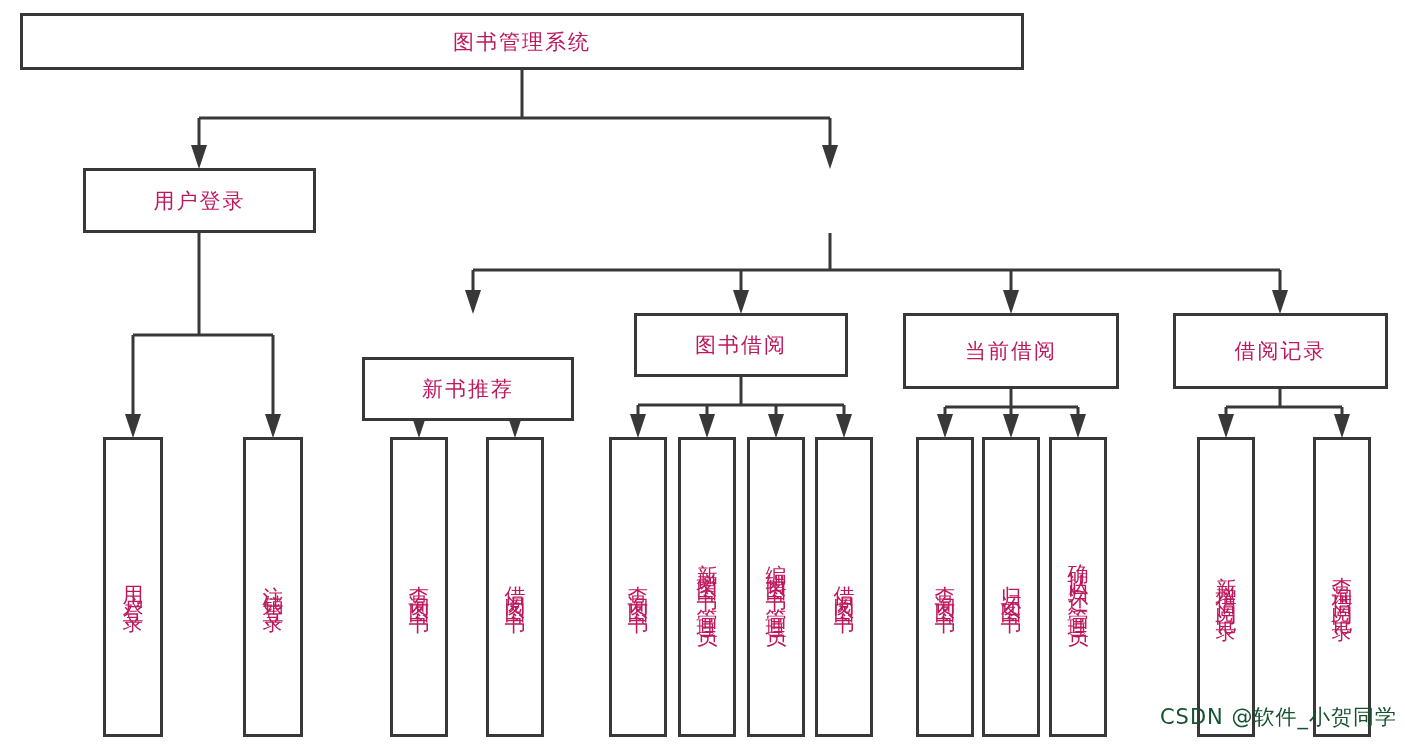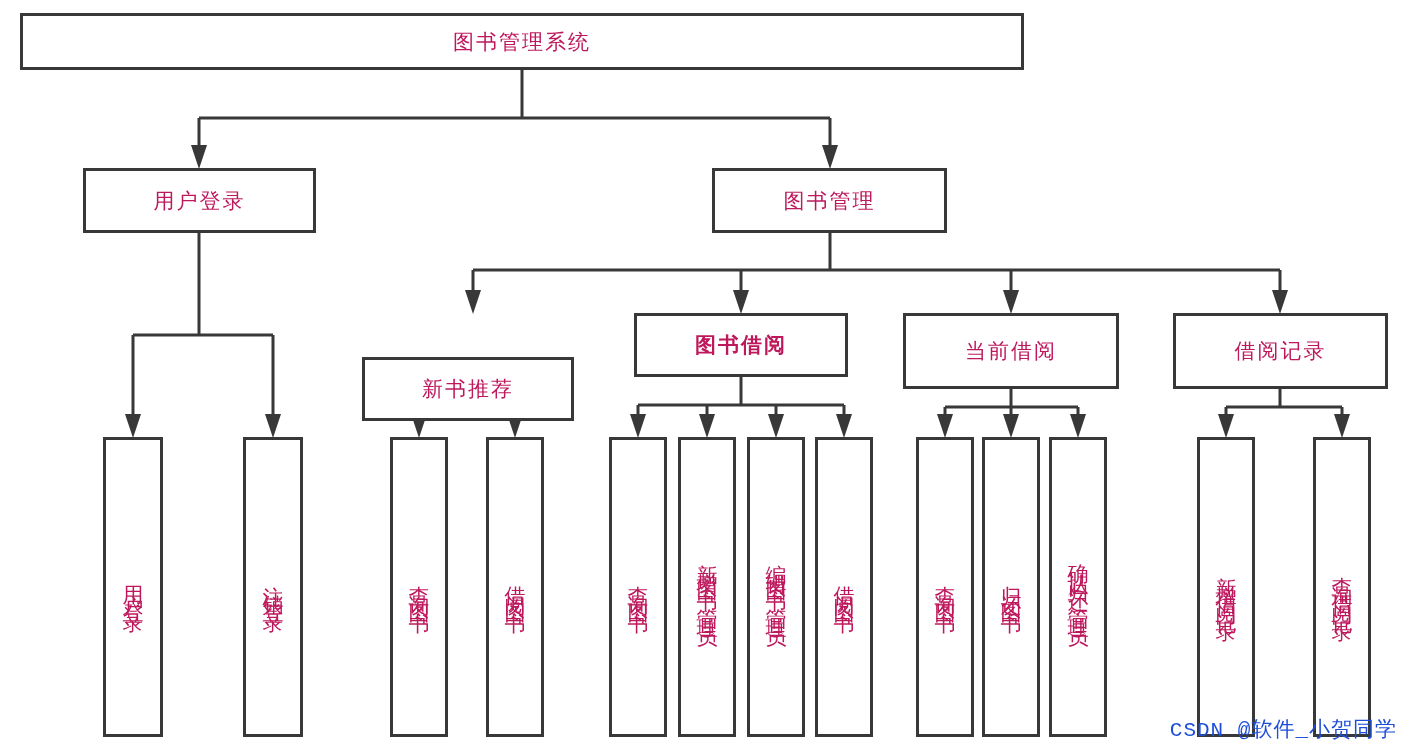--- a/index.html
+++ b/index.html
@@ -29,25 +29,24 @@
     top: 437px;
     height: 300px;
     writing-mode: vertical-rl;
     font-size: 21px;
     letter-spacing: 9px;
     white-space: normal;
   }
   .watermark {
     position: absolute;
     right: 8px;
-    bottom: 4px;
+    bottom: 16px;
     font-size: 21px;
-    color: #1d4ed8;
+    color: #14532d;
     letter-spacing: 1px;
-    font-family: Liberation Mono, monospace;
   }
 </style>
 </head>
 <body>
 
 <div id="canvas">
 
   <svg class="connectors" width="1405" height="747" viewBox="0 0 1405 747">
     <g stroke="#383838" stroke-width="3" fill="none">
       <path d="M522 70 V118 M199 118 H830 M199 118 V148 M830 118 V148"></path>
@@ -77,24 +76,23 @@
       <polygon points="1003,414 1019,414 1011,438"></polygon>
       <polygon points="1070,414 1086,414 1078,438"></polygon>
       <polygon points="1218,414 1234,414 1226,438"></polygon>
       <polygon points="1334,414 1350,414 1342,438"></polygon>
     </g>
   </svg>
 
   <div class="node" style="left:20px; top:13px; width:1004px; height:57px;">图书管理系统</div>
 
   <div class="node" style="left:83px; top:168px; width:233px; height:65px;">用户登录</div>
-  <div class="node" style="left:712px; top:168px; width:235px; height:65px;">图书管理</div>
 
   <div class="node" style="left:362px; top:313px; width:212px; height:64px;margin-top:44px;">新书推荐</div>
-  <div class="node" style="left:634px; top:313px; width:214px; height:64px;font-weight:bold;">图书借阅</div>
+  <div class="node" style="left:634px; top:313px; width:214px; height:64px;">图书借阅</div>
   <div class="node" style="left:903px; top:313px; width:216px; height:76px;">当前借阅</div>
   <div class="node" style="left:1173px; top:313px; width:215px; height:76px;">借阅记录</div>
 
   <div class="node leaf" style="left:103px; width:60px;">用户登录</div>
   <div class="node leaf" style="left:243px; width:60px;">注销登录</div>
 
   <div class="node leaf" style="left:390px; width:58px;">查询图书</div>
   <div class="node leaf" style="left:486px; width:58px;">借阅图书</div>
 
   <div class="node leaf" style="left:609px; width:58px;">查询图书</div>

